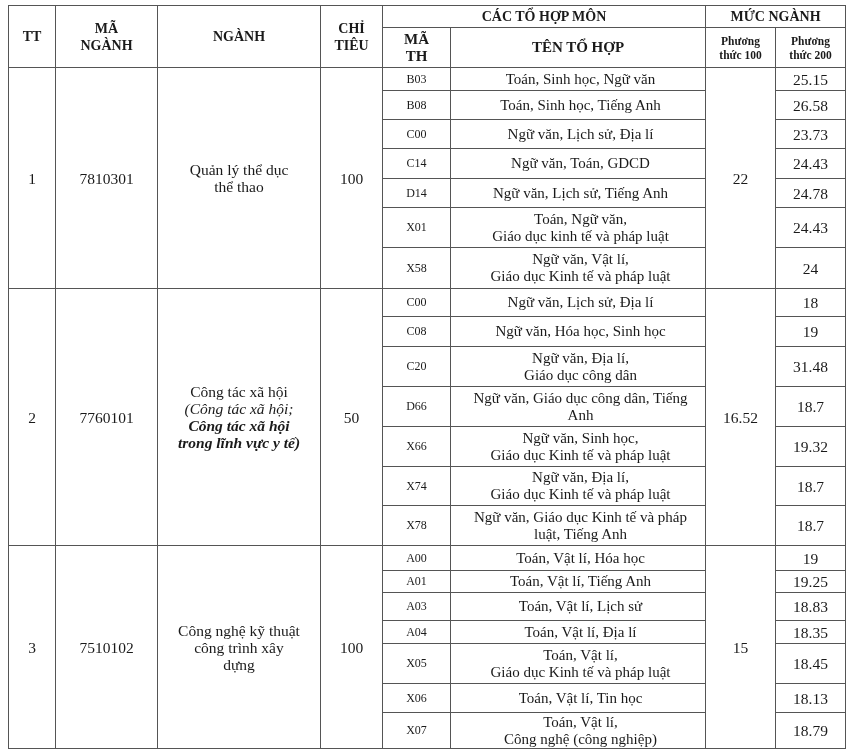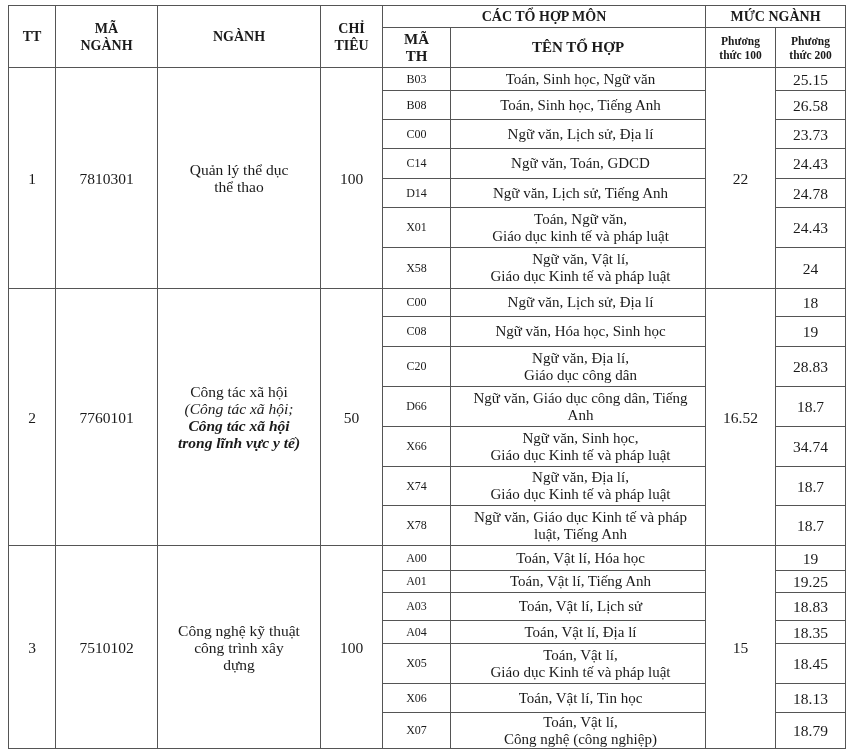--- a/index.html
+++ b/index.html
@@ -105,31 +105,31 @@
       <td>18</td>
     </tr>
     <tr style="height:30px">
       <td class="code">C08</td>
       <td class="combo">Ngữ văn, Hóa học, Sinh học</td>
       <td>19</td>
     </tr>
     <tr style="height:40px">
       <td class="code">C20</td>
       <td class="combo"><span>Ngữ văn, Địa lí,</span><br><span>Giáo dục công dân</span></td>
-      <td>28.83</td>
+      <td>31.48</td>
     </tr>
     <tr style="height:40px">
       <td class="code">D66</td>
       <td class="combo"><span>Ngữ văn, Giáo dục công dân, Tiếng</span><br><span>Anh</span></td>
       <td>18.7</td>
     </tr>
     <tr style="height:40px">
       <td class="code">X66</td>
       <td class="combo"><span>Ngữ văn, Sinh học,</span><br><span>Giáo dục Kinh tế và pháp luật</span></td>
-      <td>34.74</td>
+      <td>19.32</td>
     </tr>
     <tr style="height:39px">
       <td class="code">X74</td>
       <td class="combo"><span>Ngữ văn, Địa lí,</span><br><span>Giáo dục Kinh tế và pháp luật</span></td>
       <td>18.7</td>
     </tr>
     <tr style="height:40px">
       <td class="code">X78</td>
       <td class="combo"><span>Ngữ văn, Giáo dục Kinh tế và pháp</span><br><span>luật, Tiếng Anh</span></td>
       <td>18.7</td>

